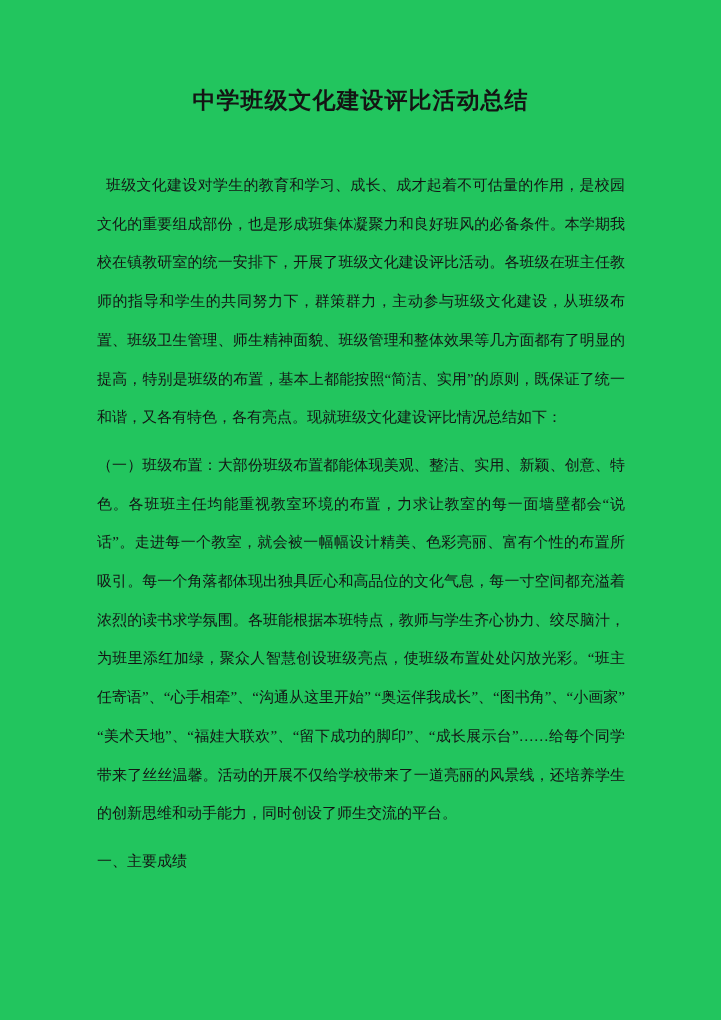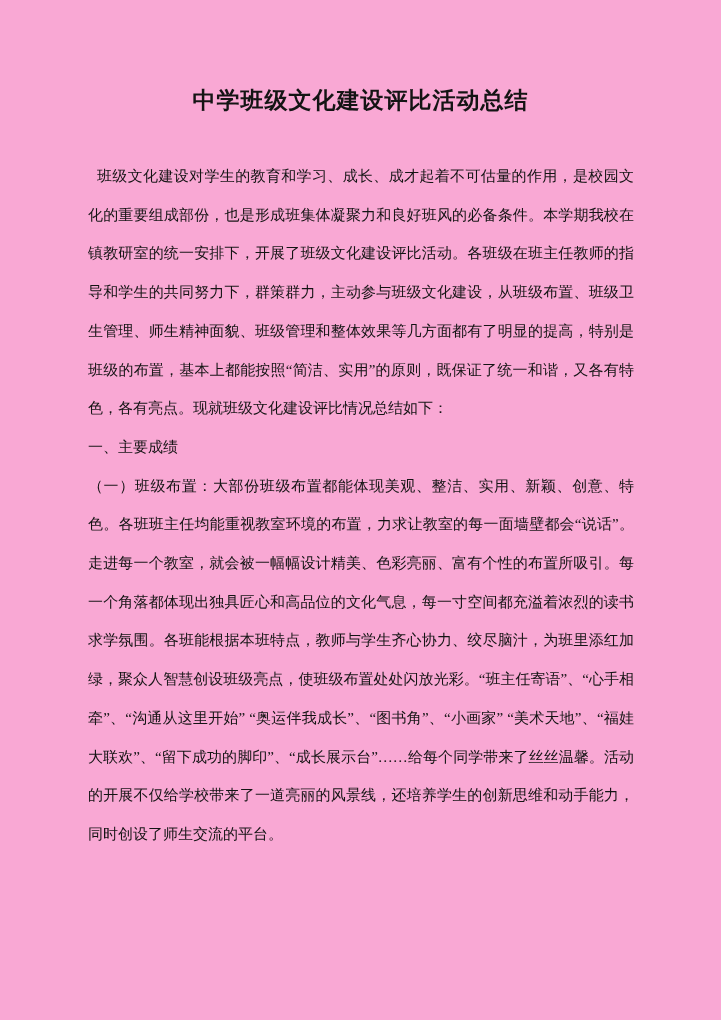--- a/index.html
+++ b/index.html
@@ -4,21 +4,21 @@
 <style>
   html, body {
     margin: 0;
     padding: 0;
     background: #ffffff;
   }
   .page {
     position: relative;
     width: 721px;
     height: 1020px;
-    background: #f9a8d4;
+    background: #22c55e;
     overflow: hidden;
     font-family: "Liberation Serif", "DejaVu Serif", serif;
     color: #141414;
   }
   .doc-title {
     position: absolute;
     top: 84px;
     left: 0;
     width: 100%;
     margin: 0;
@@ -32,35 +32,35 @@
     position: absolute;
     top: 157px;
     left: 88px;
     width: 546px;
     font-size: 15px;
     line-height: 38.7px;
     text-align: justify;
     text-justify: inter-character;
   }
   .para {
-    margin: 0;
+    margin: 9px;
     padding: 0;
     word-break: break-all;
   }
   .para.first-indent {
     text-indent: 9px;
   }
 </style>
 </head>
 <body>
 
 <div class="page">
   <h1 class="doc-title">中学班级文化建设评比活动总结</h1>
 
   <div class="doc-body">
     <p class="para first-indent">班级文化建设对学生的教育和学习、成长、成才起着不可估量的作用，是校园文化的重要组成部份，也是形成班集体凝聚力和良好班风的必备条件。本学期我校在镇教研室的统一安排下，开展了班级文化建设评比活动。各班级在班主任教师的指导和学生的共同努力下，群策群力，主动参与班级文化建设，从班级布置、班级卫生管理、师生精神面貌、班级管理和整体效果等几方面都有了明显的提高，特别是班级的布置，基本上都能按照“简洁、实用”的原则，既保证了统一和谐，又各有特色，各有亮点。现就班级文化建设评比情况总结如下：</p>
 
+    <p class="para">（一）班级布置：大部份班级布置都能体现美观、整洁、实用、新颖、创意、特色。各班班主任均能重视教室环境的布置，力求让教室的每一面墙壁都会“说话”。走进每一个教室，就会被一幅幅设计精美、色彩亮丽、富有个性的布置所吸引。每一个角落都体现出独具匠心和高品位的文化气息，每一寸空间都充溢着浓烈的读书求学氛围。各班能根据本班特点，教师与学生齐心协力、绞尽脑汁，为班里添红加绿，聚众人智慧创设班级亮点，使班级布置处处闪放光彩。“班主任寄语”、“心手相牵”、“沟通从这里开始” “奥运伴我成长”、“图书角”、“小画家” “美术天地”、“福娃大联欢”、“留下成功的脚印”、“成长展示台”……给每个同学带来了丝丝温馨。活动的开展不仅给学校带来了一道亮丽的风景线，还培养学生的创新思维和动手能力，同时创设了师生交流的平台。</p>
+
     <p class="para">一、主要成绩</p>
-
-    <p class="para">（一）班级布置：大部份班级布置都能体现美观、整洁、实用、新颖、创意、特色。各班班主任均能重视教室环境的布置，力求让教室的每一面墙壁都会“说话”。走进每一个教室，就会被一幅幅设计精美、色彩亮丽、富有个性的布置所吸引。每一个角落都体现出独具匠心和高品位的文化气息，每一寸空间都充溢着浓烈的读书求学氛围。各班能根据本班特点，教师与学生齐心协力、绞尽脑汁，为班里添红加绿，聚众人智慧创设班级亮点，使班级布置处处闪放光彩。“班主任寄语”、“心手相牵”、“沟通从这里开始” “奥运伴我成长”、“图书角”、“小画家” “美术天地”、“福娃大联欢”、“留下成功的脚印”、“成长展示台”……给每个同学带来了丝丝温馨。活动的开展不仅给学校带来了一道亮丽的风景线，还培养学生的创新思维和动手能力，同时创设了师生交流的平台。</p>
 
   </div>
 </div>
 
 </body></html>

